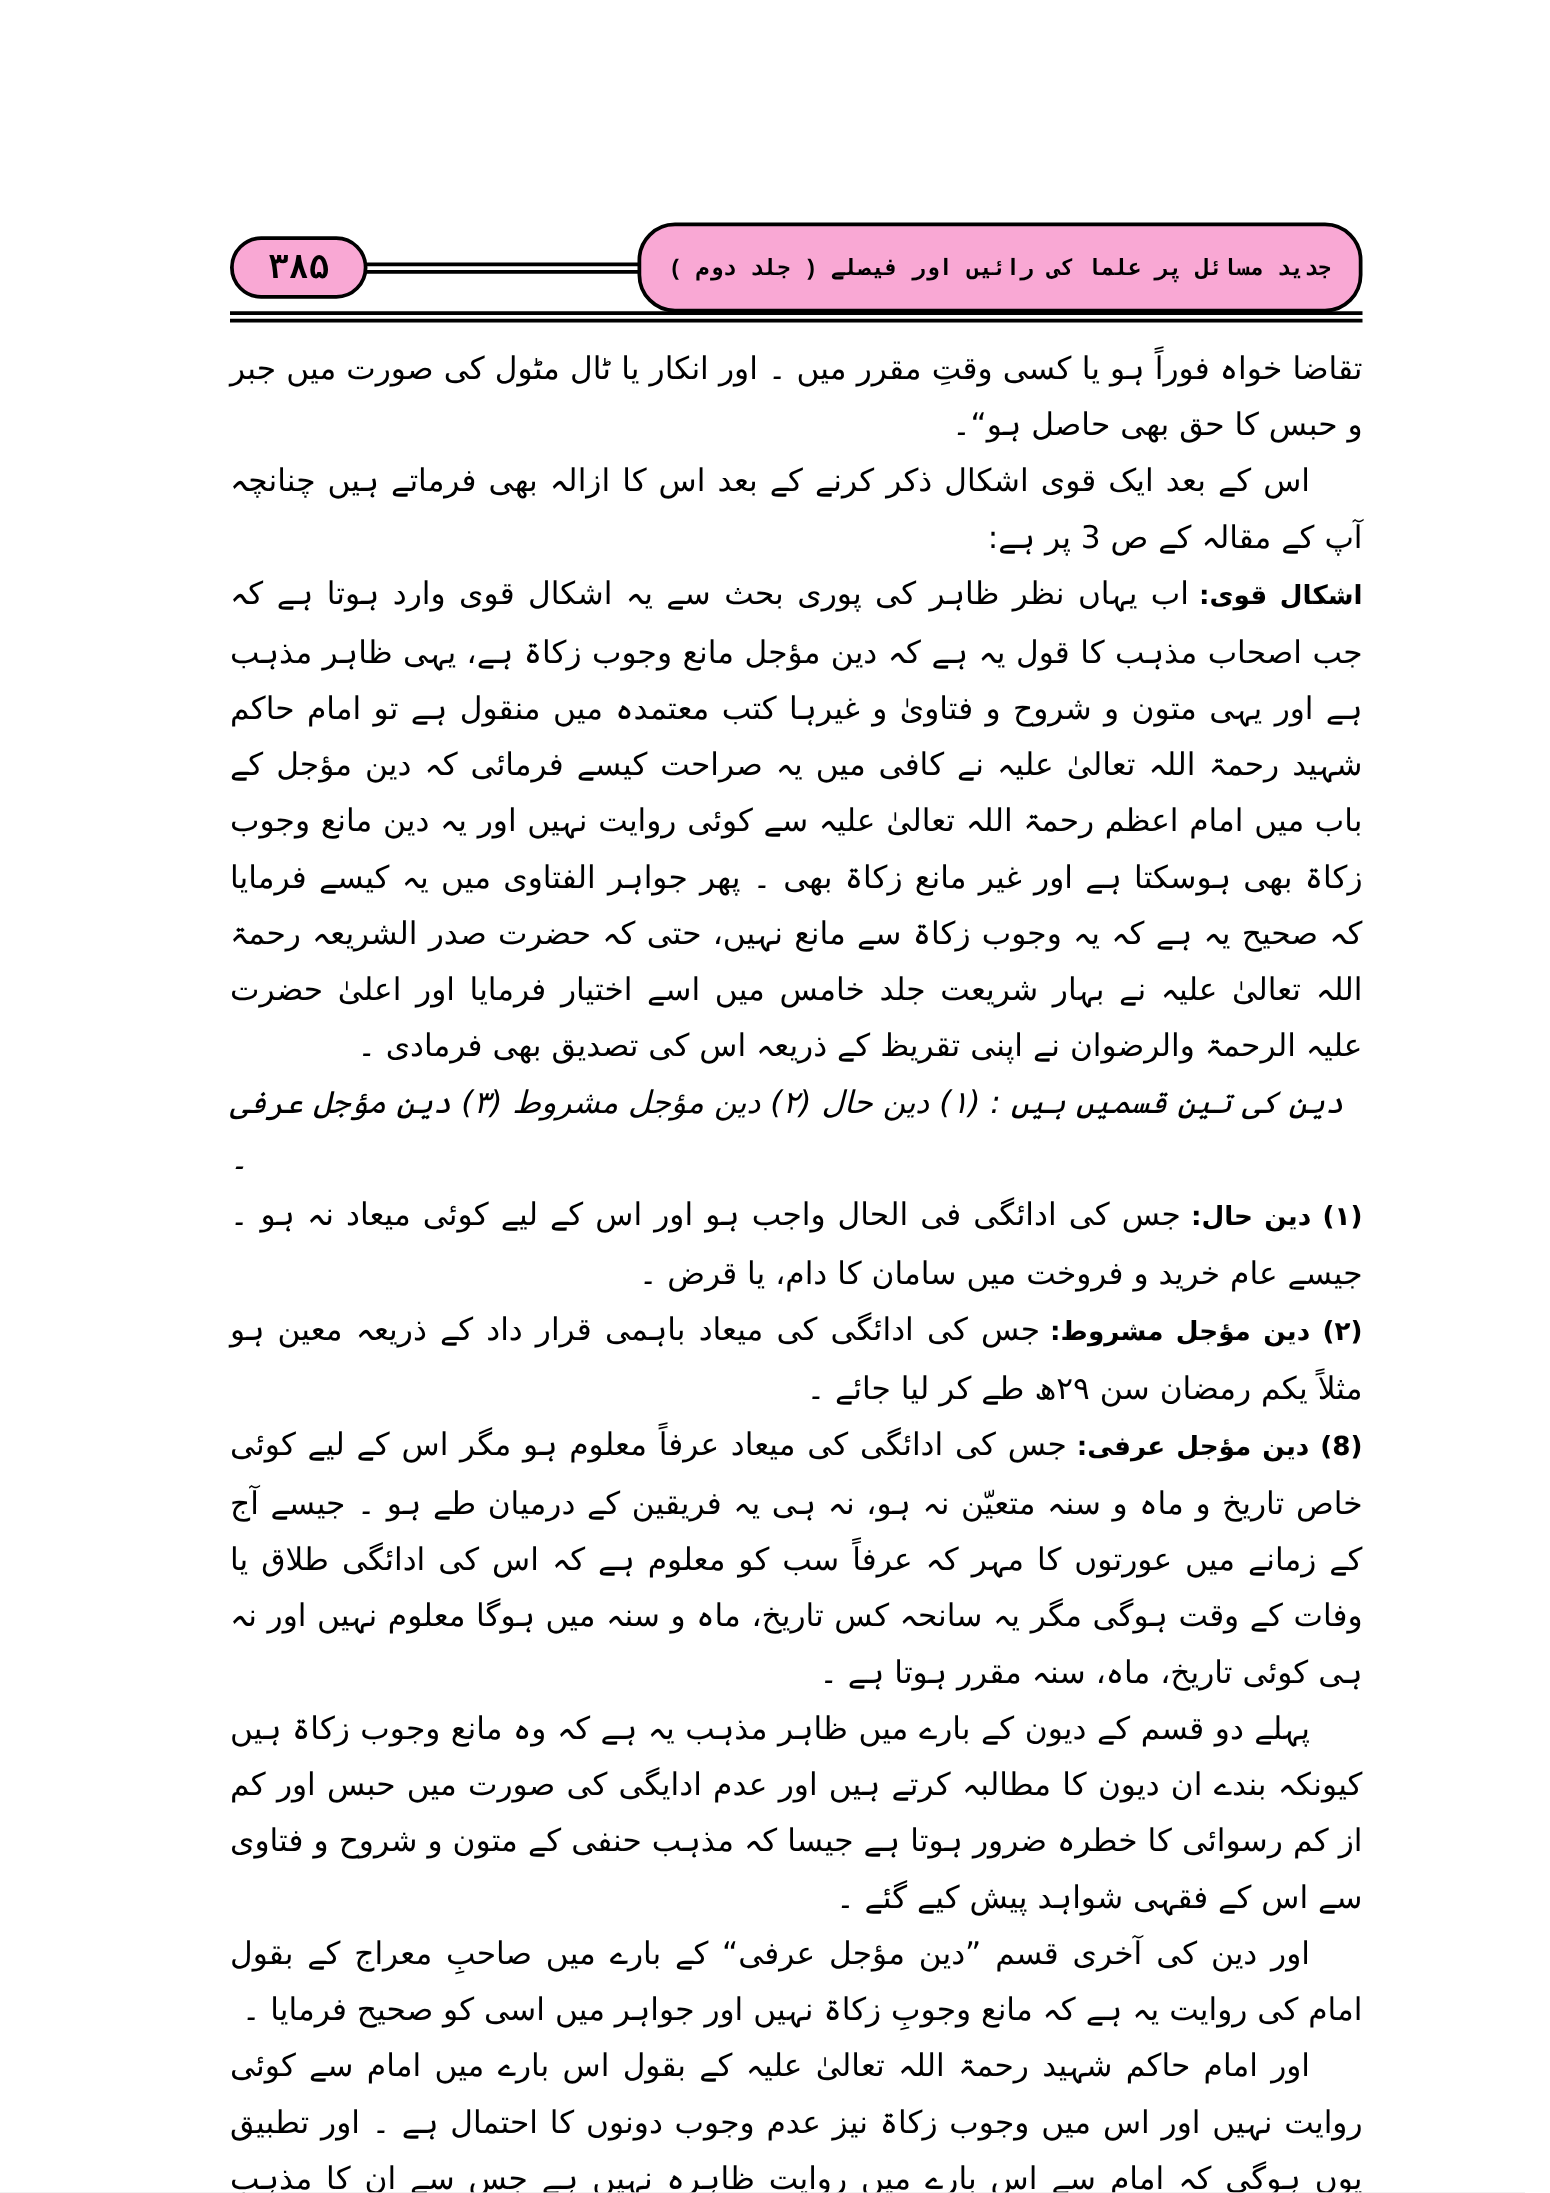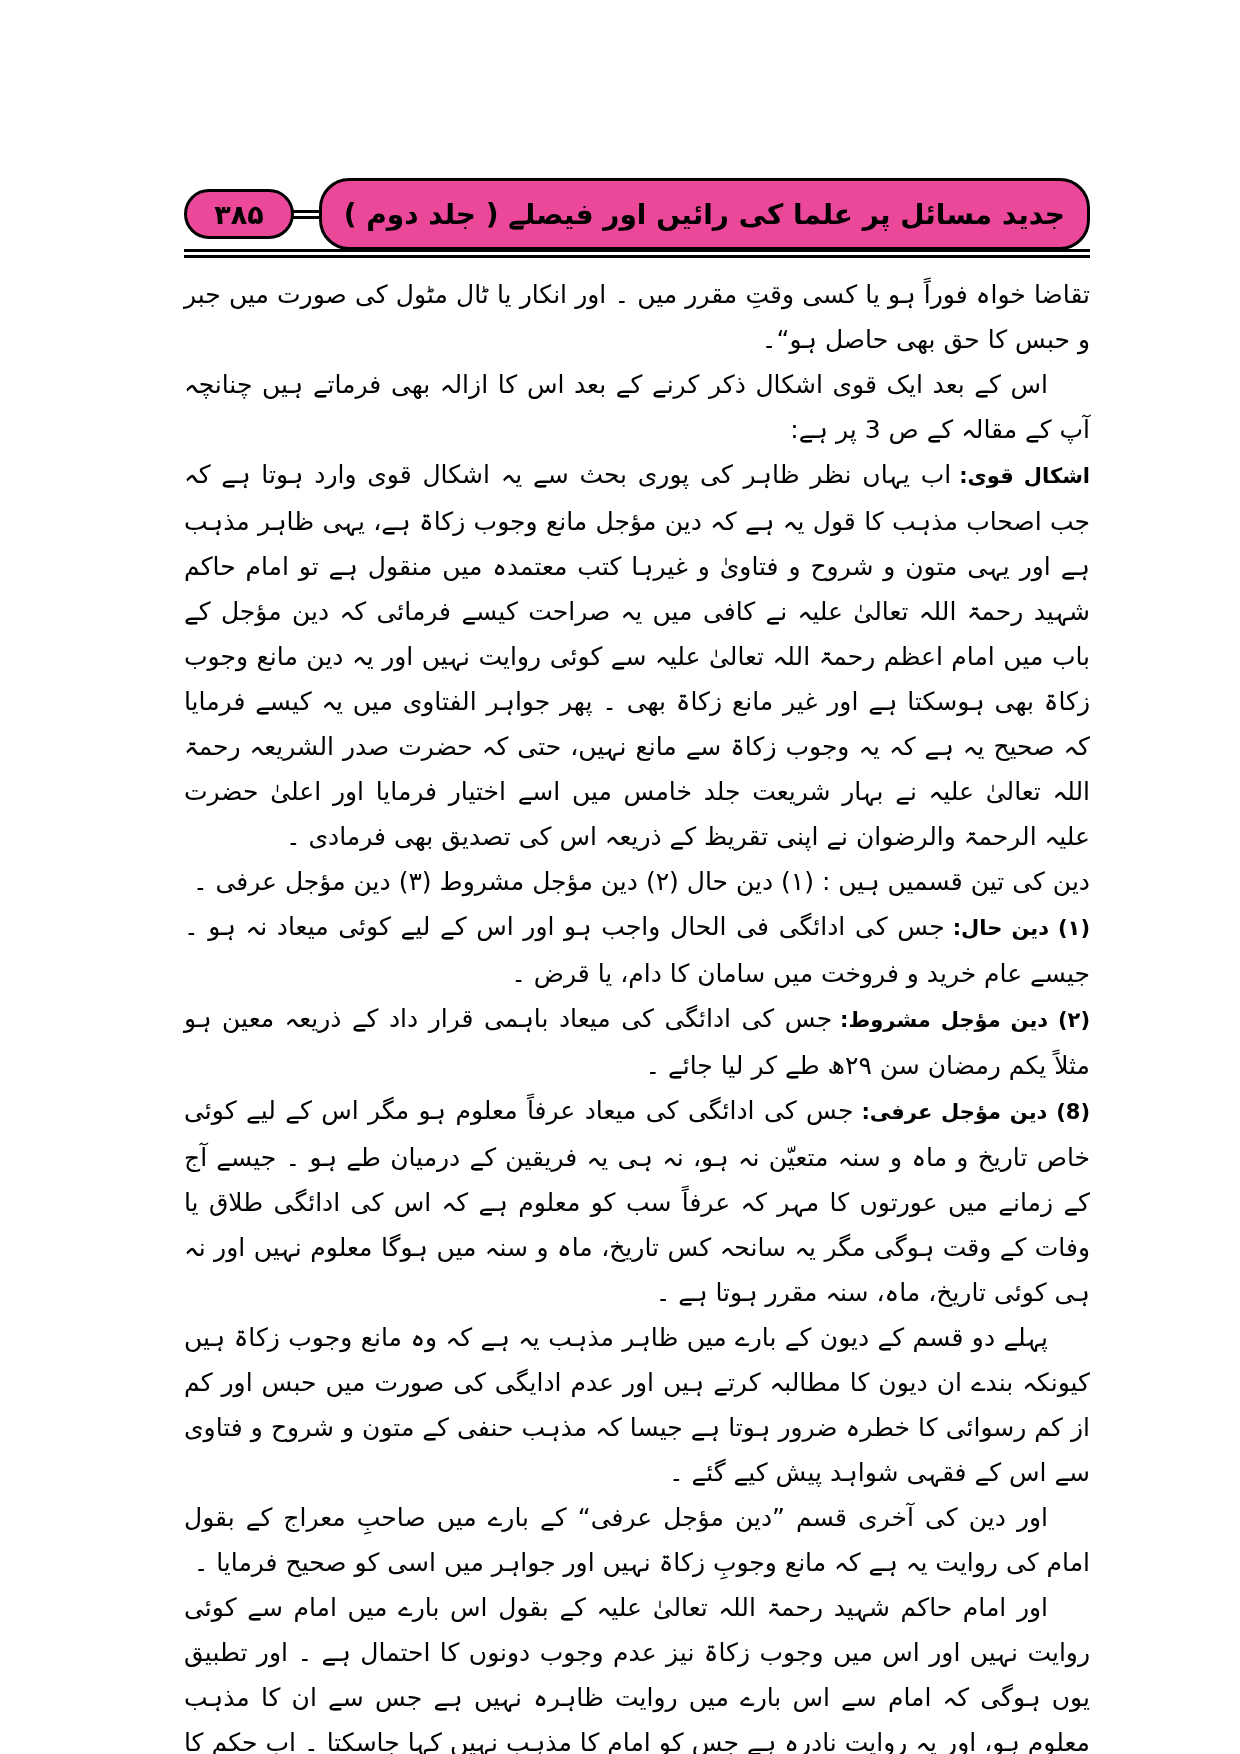--- a/index.html
+++ b/index.html
@@ -22,38 +22,39 @@
   
   .hdr-row{
     display:flex;
     direction:ltr;            
     align-items:center;
     height:56px;
   }
   .pill{
     border:3px solid #000;
     border-radius:30px;
-    background:#ec4899;
+    background:#f9a8d4;
     display:flex;
     align-items:center;
     justify-content:center;
     box-sizing:border-box;
     z-index:2;
+    font-family:Liberation Mono, monospace;
   }
   .pill-num{
     width:110px;
     height:50px;
     font-size:27px;
     font-weight:bold;
   }
   .pill-title{
     min-width:342px;
     height:72px;
     padding:0 22px;
-    font-size:28px;
+    font-size:18px;
     font-weight:bold;
     white-space:nowrap;
   }
   .hdr-connector{
     flex:1;
     height:9px;
     border-top:3px solid #000;
     border-bottom:3px solid #000;
     box-sizing:border-box;
     margin:0 -6px;
@@ -72,21 +73,21 @@
     font-size:25px;
     line-height:45px;
     text-align:justify;
     text-justify:inter-word;
   }
   .body-text p{
     margin:0;
     padding:0;
   }
   p.indent{text-indent:42px;}
-  p.centered{text-align:right;}
+  p.centered{text-align:left;font-style:italic;}
   .lead{
     font-weight:bold;
     font-size:21px;
     margin-left:8px;          
   }
   .lead:empty{display:none;margin:0;}
 </style>
 </head>
 <body>
 

